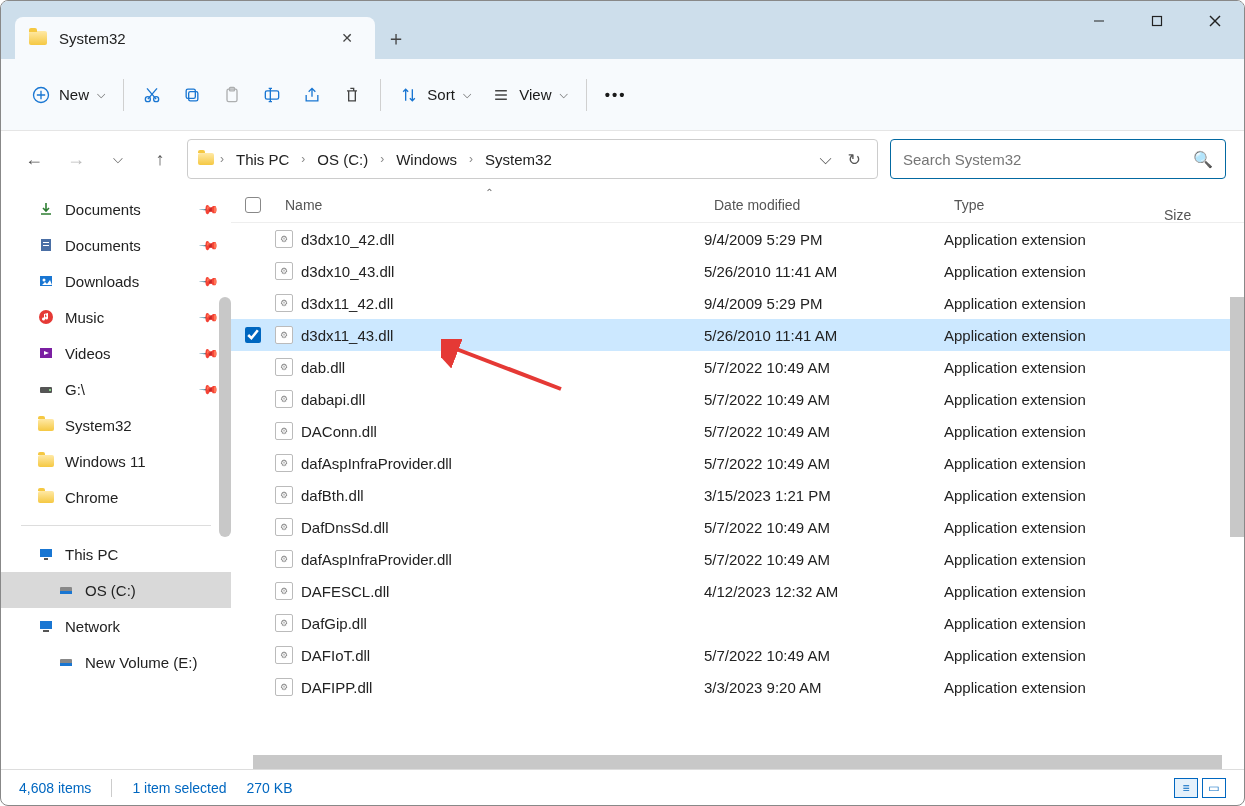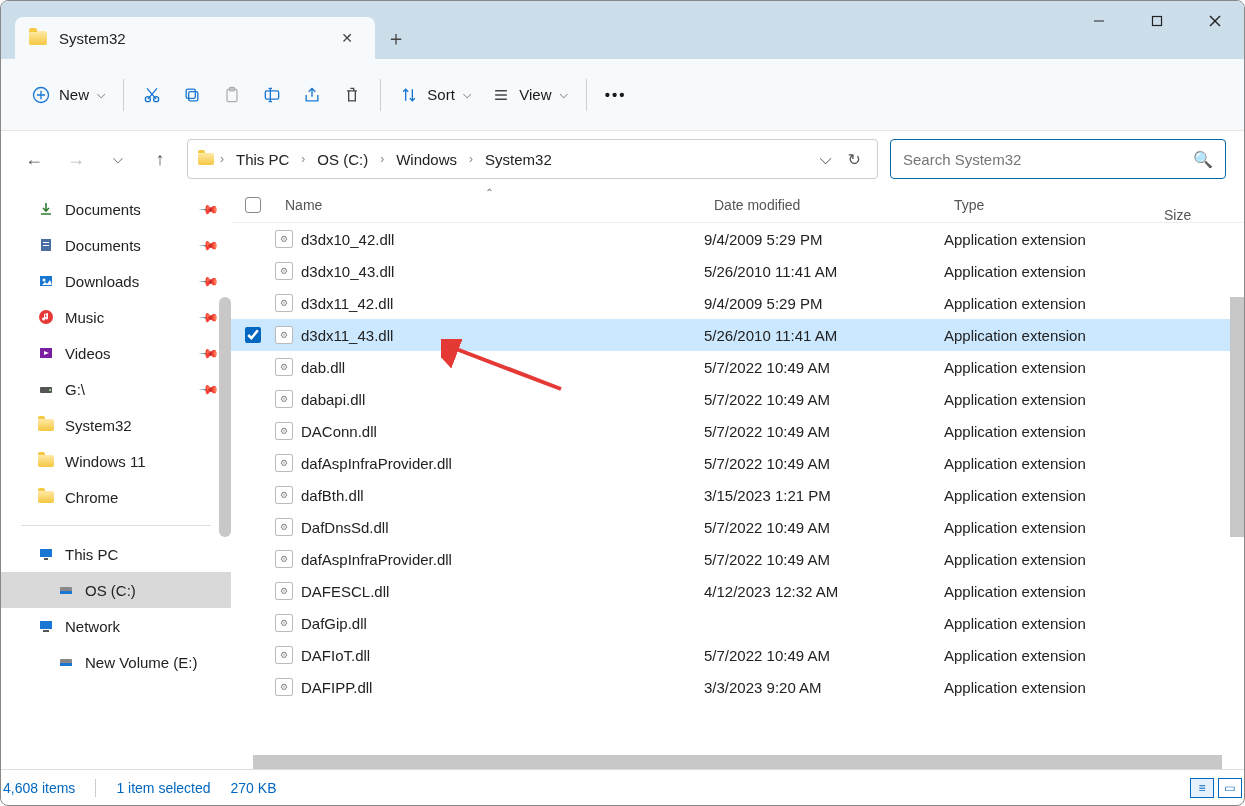--- a/index.html
+++ b/index.html
@@ -62,21 +62,21 @@
 .col-size { width: 70px; margin-top: 20px; }
 .colheader .sortind { position: absolute; top: -10px; left: 50%; transform: translateX(-50%); font-size: 10px; color: #666;}
 .rows { flex: 1; overflow: hidden; }
 .row { display: flex; height: 32px; align-items: center; font-size: 15px; color: #222; padding-right:20px;}
 .row.selected { background: #cce8ff; }
 .row .col-check input { width:16px; height:16px; accent-color:#0067c0;}
 .row .fico { width:18px; height:18px; margin-right: 8px; display:inline-flex; align-items:center; justify-content:center; border:1px solid #bbb; border-radius:2px; font-size:9px; color:#888; background:#fff;}
 .row .fname { display:flex; align-items:center; }
 
 
-.statusbar { height: 36px; border-top: 1px solid #ddd; display: flex; align-items: center; padding: 0 2px; font-size: 14px; color: #0067c0; gap: 20px;}
+.statusbar { height: 36px; border-top: 1px solid #ddd; display: flex; align-items: center; padding: 0 18px; font-size: 14px; color: #0067c0; gap: 20px;}
 .statusbar .sep { width:1px; height:18px; background:#ccc;}
 .statusbar .viewbtns { margin-left:auto; display:flex; gap:4px;}
 .statusbar .vbtn { width:24px; height:20px; border:1px solid #0067c0; display:flex; align-items:center; justify-content:center; font-size:12px; cursor:pointer;}
 .statusbar .vbtn.active { background:#e5f1fb;}
 
 
 .redarrow { position: absolute; pointer-events: none; z-index: 50; }
 
 .checkbox-empty { width:16px; height:16px; border:1.5px solid #888; border-radius:3px; display:inline-block;}
 </style>

